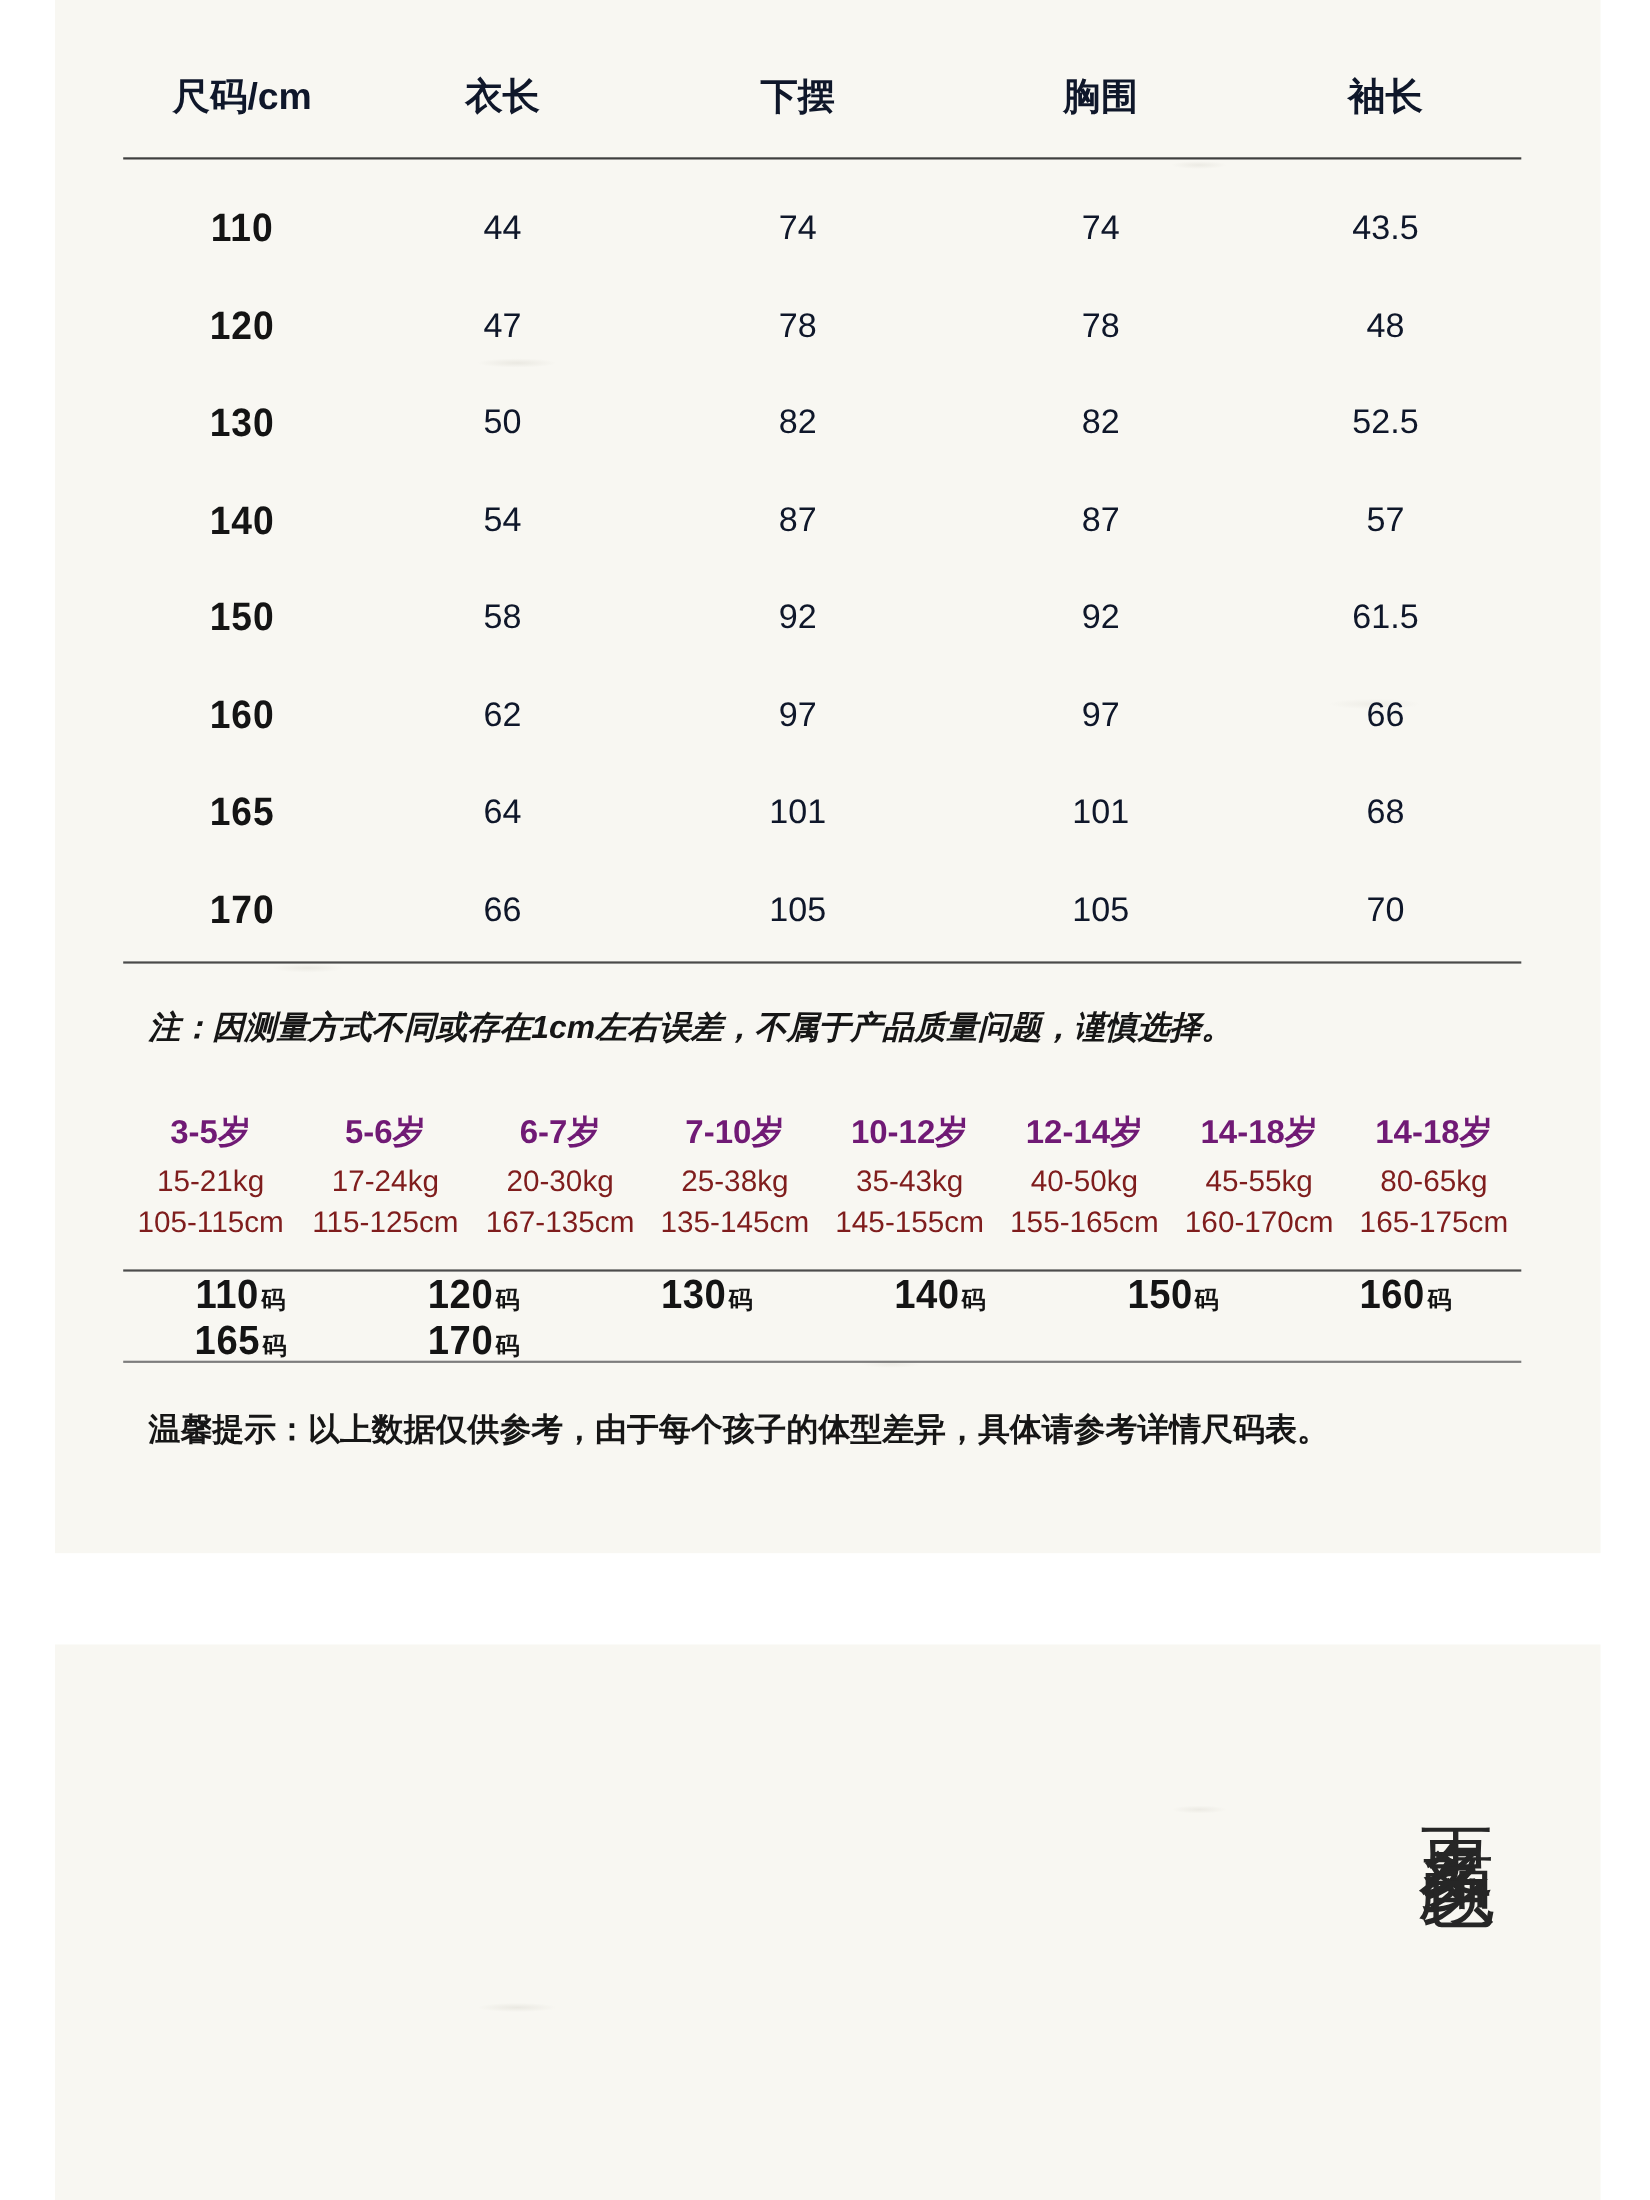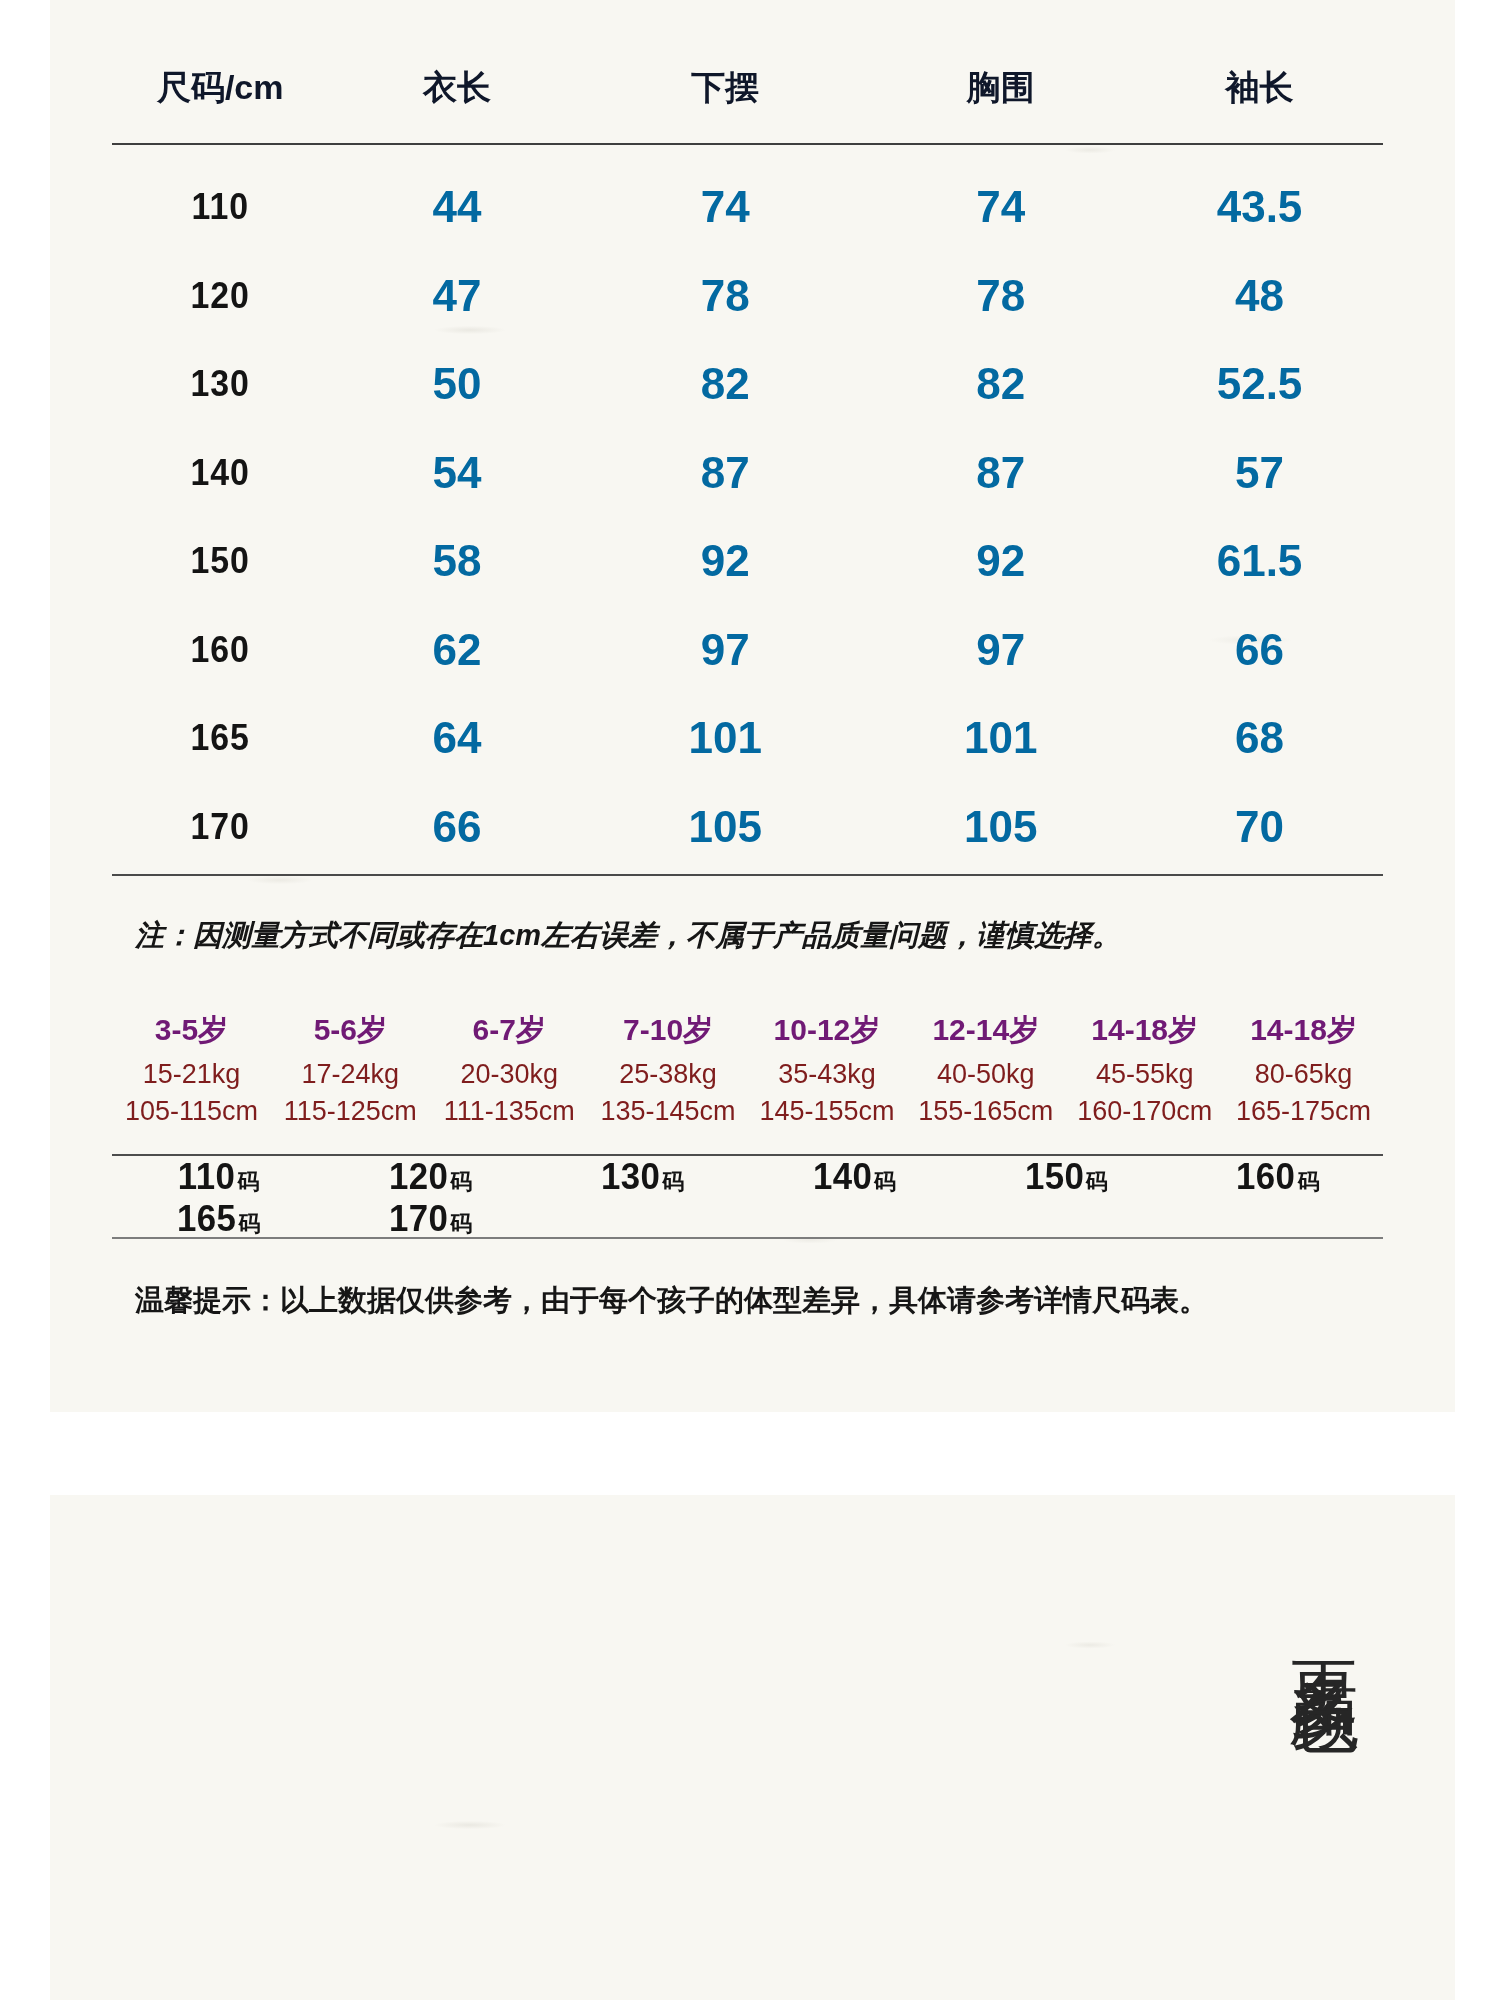--- a/index.html
+++ b/index.html
@@ -65,23 +65,23 @@
     text-align: center;
   }
   .cell-size {
     font-size: 36px;
     font-weight: 700;
     letter-spacing: 1px;
     color: #141414;
     transform: scaleX(.94);
   }
   .cell-val {
-    font-size: 44px;
-    font-weight: 700;
-    color: #0369a1;
+    font-size: 31px;
+    font-weight: 400;
+    color: #0f172a;
   }
 
   .note, .tip {
     position: absolute; left: 85px; right: 73px;
     font-size: 29px;
     line-height: 38px;
     font-weight: 600;
     color: #161616;
   }
   .note { top: 916px; font-style: italic; }
@@ -228,21 +228,21 @@
       <div class="age-cm">105-115cm</div>
     </div>
     <div>
       <div class="age-label">5-6岁</div>
       <div class="age-kg">17-24kg</div>
       <div class="age-cm">115-125cm</div>
     </div>
     <div>
       <div class="age-label">6-7岁</div>
       <div class="age-kg">20-30kg</div>
-      <div class="age-cm">111-135cm</div>
+      <div class="age-cm">167-135cm</div>
     </div>
     <div>
       <div class="age-label">7-10岁</div>
       <div class="age-kg">25-38kg</div>
       <div class="age-cm">135-145cm</div>
     </div>
     <div>
       <div class="age-label">10-12岁</div>
       <div class="age-kg">35-43kg</div>
       <div class="age-cm">145-155cm</div>

